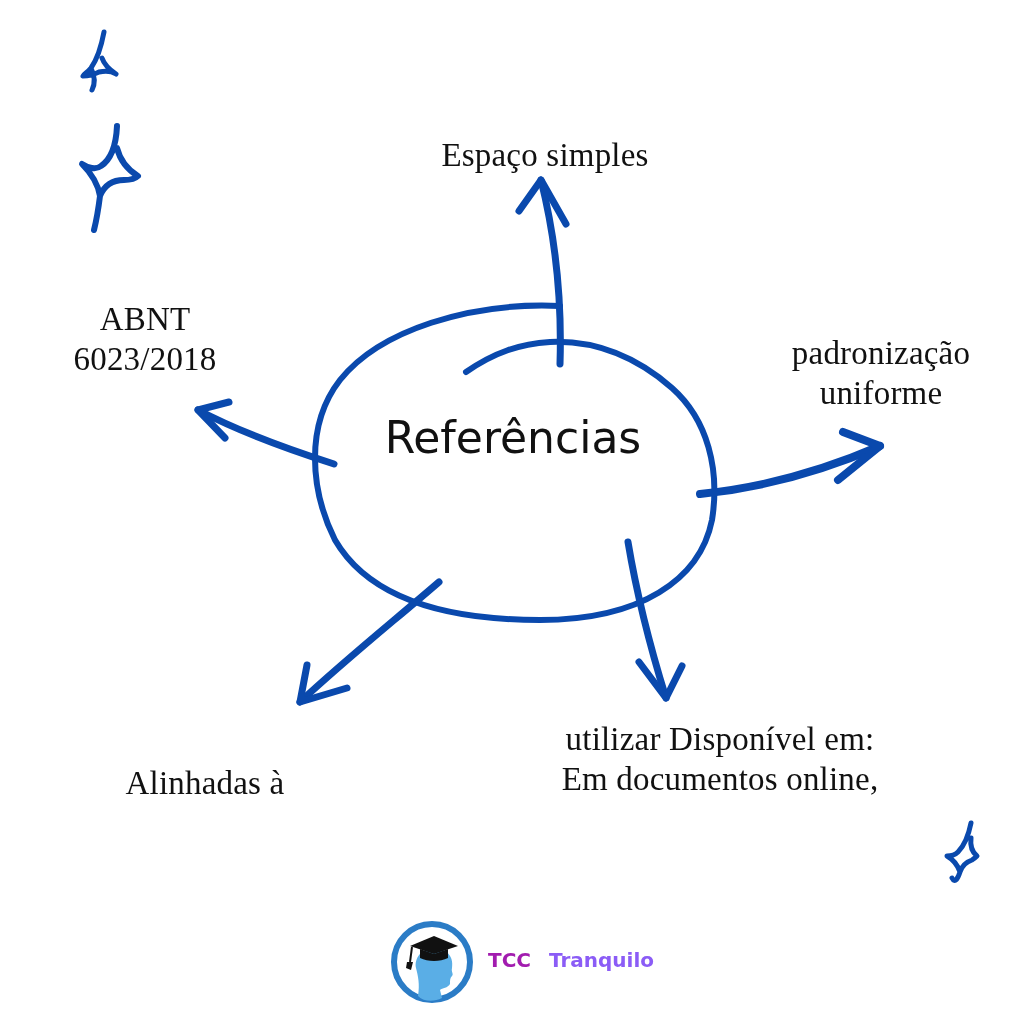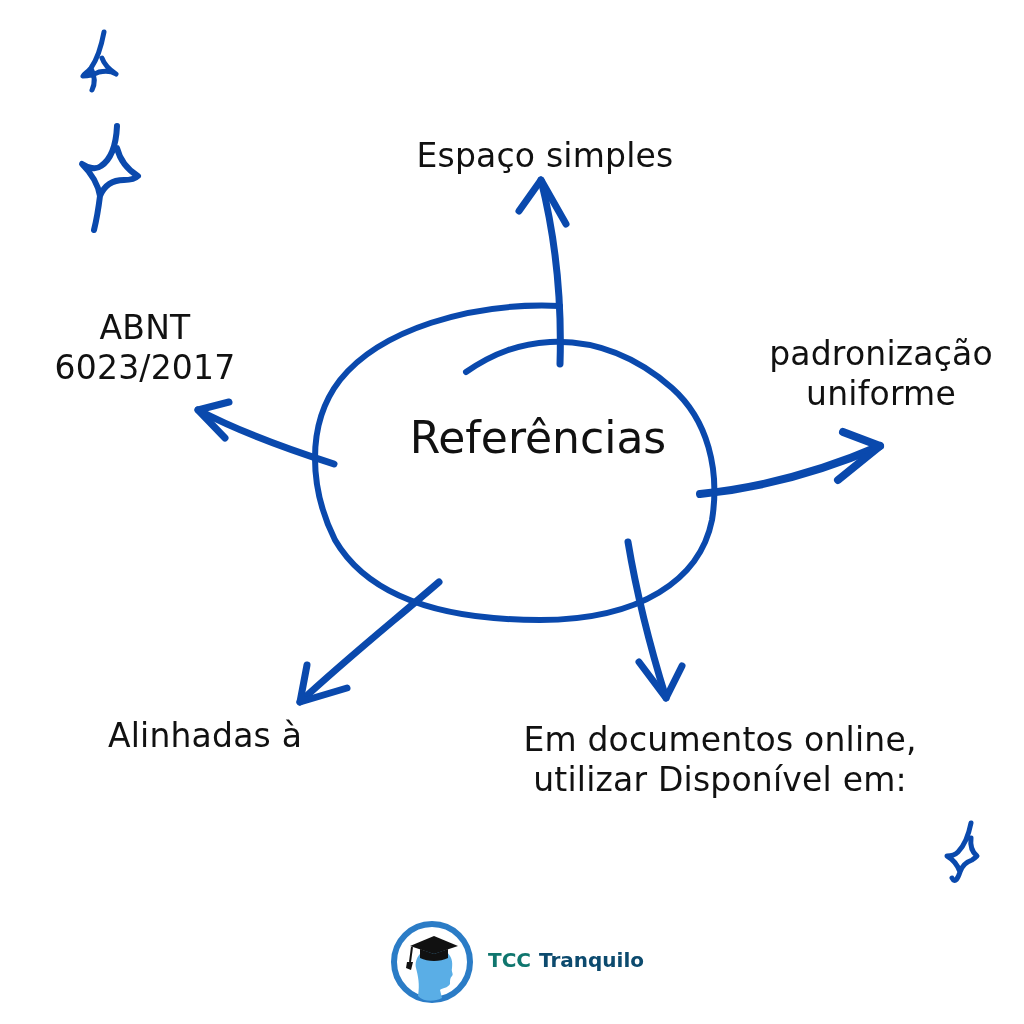--- a/index.html
+++ b/index.html
@@ -14,45 +14,45 @@
     }
     svg.strokes { position: absolute; left: 0; top: 0; }
     .label {
       position: absolute;
       text-align: center;
       line-height: 1.2;
       font-size: 33px;
       white-space: nowrap;
       letter-spacing: 0.2px;
     }
-    .label span { display: block; }
+    .label span { display: block; font-family: Liberation Serif, serif; }
     .center-label {
       position: absolute;
-      left: 338px; top: 412px; width: 400px;
+      left: 313px; top: 412px; width: 400px;
       text-align: center;
       font-size: 44px;
       line-height: 1.2;
       white-space: nowrap;
     }
     .center-label span { display: block; }
     .logo {
       position: absolute;
       left: 388px; top: 918px;
       width: 270px; height: 90px;
     }
     .logo-text {
       position: absolute;
       left: 100px; top: 30px;
       font-family: "DejaVu Sans", sans-serif;
       font-weight: bold;
       font-size: 20px;
       white-space: nowrap;
     }
-    .logo-text .tcc { color: #0f766e; }
-    .logo-text .tranq { color: #0c4a6e; margin-left: 8px; }
+    .logo-text .tcc { color: #a21caf; }
+    .logo-text .tranq { color: #8b5cf6; margin-left: 18px; }
   </style>
 </head>
 <body>
 
 <div id="canvas">
 
   <svg class="strokes" width="1024" height="1024" viewBox="0 0 1024 1024">
     <g fill="none" stroke="#0a49ad" stroke-linecap="round" stroke-linejoin="round">
 
       <g>
@@ -102,32 +102,32 @@
 
   <div class="label" style="left:380px; top:136px; width:330px;">
     <span>Espaço simples</span>
   </div>
 
   <div class="label" style="left:736px; top:334px; width:290px;">
     <span>padronização</span>
     <span>uniforme</span>
   </div>
 
-  <div class="label" style="left:40px; top:308px; width:210px;">
+  <div class="label" style="left:40px; top:300px; width:210px;">
     <span>ABNT</span>
-    <span>6023/2017</span>
+    <span>6023/2018</span>
   </div>
 
-  <div class="label" style="left:80px; top:716px; width:250px;">
+  <div class="label" style="left:80px; top:764px; width:250px;">
     <span>Alinhadas à</span>
   </div>
 
   <div class="label" style="left:470px; top:720px; width:500px;">
+    <span>utilizar Disponível em:</span>
     <span>Em documentos online,</span>
-    <span>utilizar Disponível em:</span>
   </div>
 
   <div class="logo">
     <svg width="90" height="90" viewBox="0 0 90 90">
       <circle cx="44" cy="44" r="38" fill="none" stroke="#2b7cc6" stroke-width="6"></circle>
       <path d="M30,78 C32,66 30,58 28,50 C26,40 34,30 46,30 C58,30 66,38 64,50 C63,54 66,56 64,58 C62,60 62,62 62,66 C60,70 54,70 52,72 L54,80 C46,84 36,84 30,78 Z" fill="#5aaee6"></path>
       <path d="M22,28 L46,18 L70,28 L46,36 Z" fill="#111111"></path>
       <path d="M32,31 L32,40 C40,44 52,44 60,40 L60,31 L46,36 Z" fill="#111111"></path>
       <path d="M24,29 L22,44" stroke="#111111" stroke-width="2" fill="none"></path>
       <path d="M19,44 L25,44 L23,52 L18,50 Z" fill="#111111"></path>

